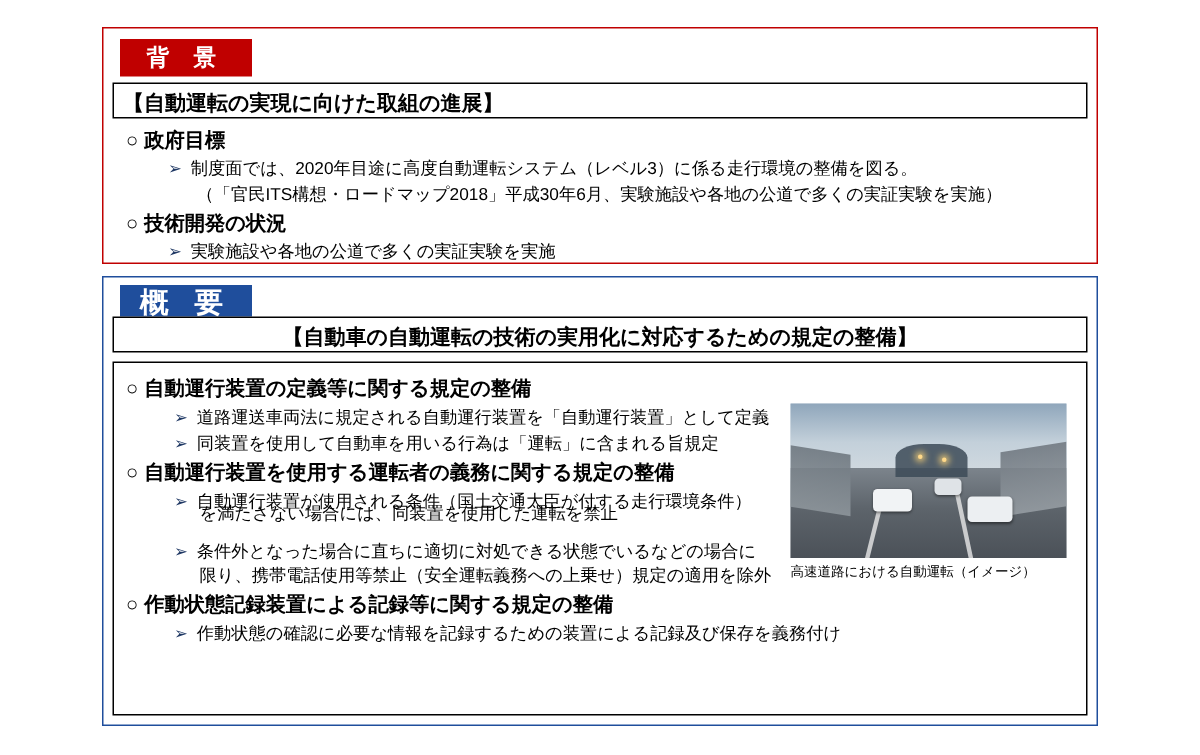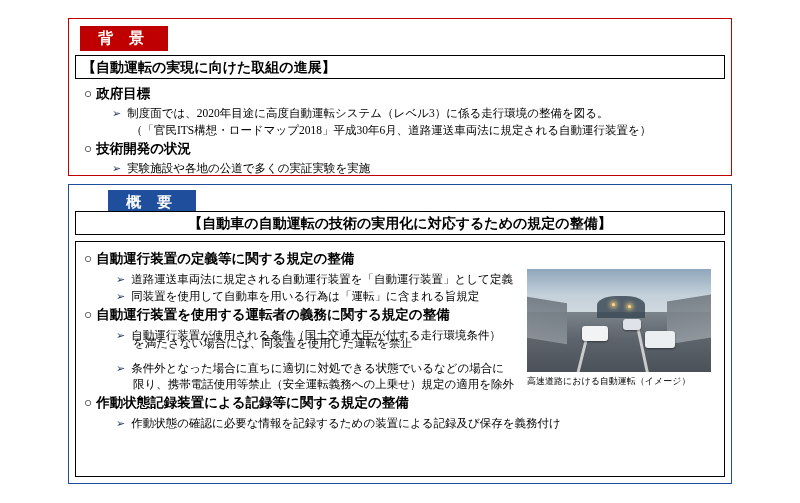--- a/index.html
+++ b/index.html
@@ -11,21 +11,20 @@
     height: 503px;
     background: #ffffff;
     font-family: "Liberation Sans", sans-serif;
     color: #000000;
     overflow: hidden;
   }
   .page {
     position: relative;
     width: 696px;
     height: 503px;
-    font-family: Liberation Serif, serif;
   }
 
   
   .section-bg {
     position: absolute;
     left: 68px;
     top: 18px;
     width: 664px;
     height: 158px;
     border: 1px solid #c00000;
@@ -103,27 +102,26 @@
     box-sizing: border-box;
   }
   .tab-ov {
     position: absolute;
     left: 80px;
     top: 190px;
     width: 88px;
     height: 25px;
     background: #1f4e9c;
     color: #ffffff;
-    font-size: 15px;
+    font-size: 19px;
     font-weight: bold;
     letter-spacing: 6px;
     text-align: center;
     line-height: 25px;
     box-sizing: border-box;
-    margin-left: 28px;
   }
   #headline-ov {
     left: 75px;
     top: 211px;
     width: 650px;
     height: 24px;
     text-align: center;
   }
   .inner-box {
     position: absolute;
@@ -227,21 +225,21 @@
 
   <div class="headline-box" id="headline-bg">【自動運転の実現に向けた取組の進展】</div>
 
   <div class="bullet-row" style="left:84px; top:85px;">
     <span class="mark">○</span><span>政府目標</span>
   </div>
   <div class="sub-row" style="left:112px; top:105px;">
     <span class="arrow">➢</span><span>制度面では、2020年目途に高度自動運転システム（レベル3）に係る走行環境の整備を図る。</span>
   </div>
   <div class="plain-row" style="left:131px; top:122px;">
-    <span>（「官民ITS構想・ロードマップ2018」平成30年6月、道路運送車両法に規定される自動運行装置を）</span>
+    <span>（「官民ITS構想・ロードマップ2018」平成30年6月、実験施設や各地の公道で多くの実証実験を実施）</span>
   </div>
 
   <div class="bullet-row" style="left:84px; top:140px;">
     <span class="mark">○</span><span>技術開発の状況</span>
   </div>
   <div class="sub-row" style="left:112px; top:160px;">
     <span class="arrow">➢</span><span>実験施設や各地の公道で多くの実証実験を実施</span>
   </div>
 
   <div class="section-ov"></div>

